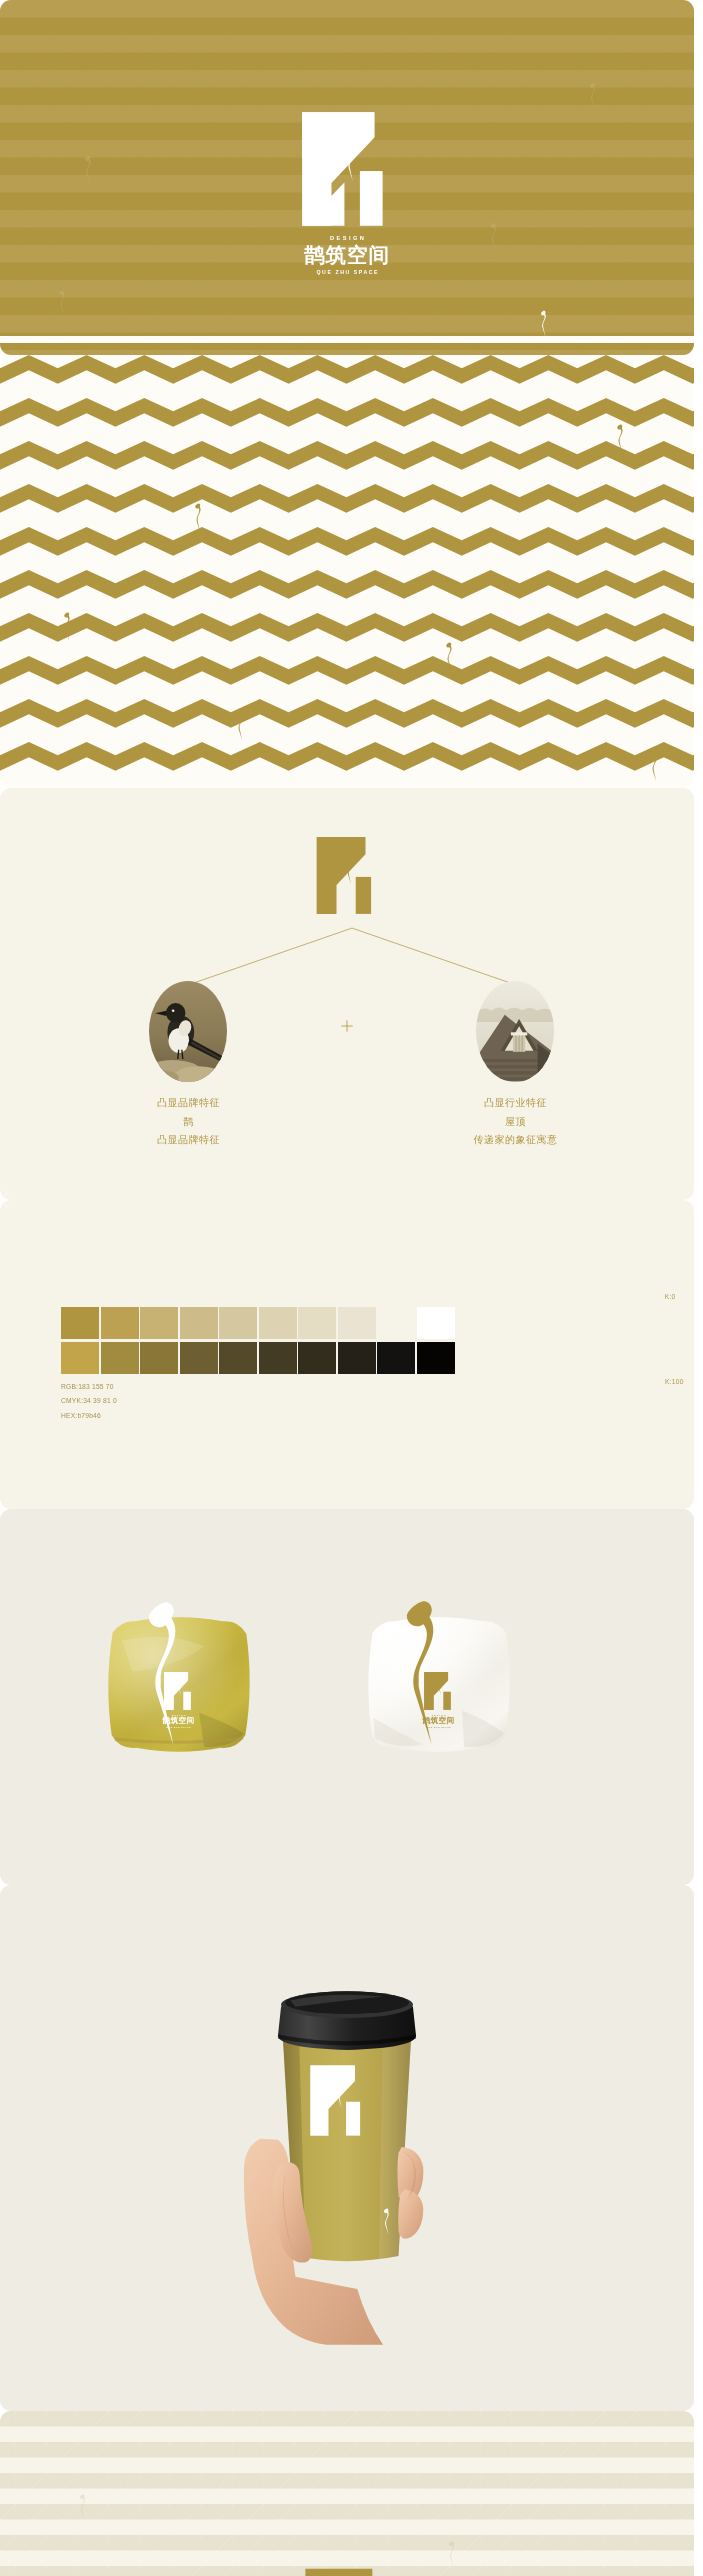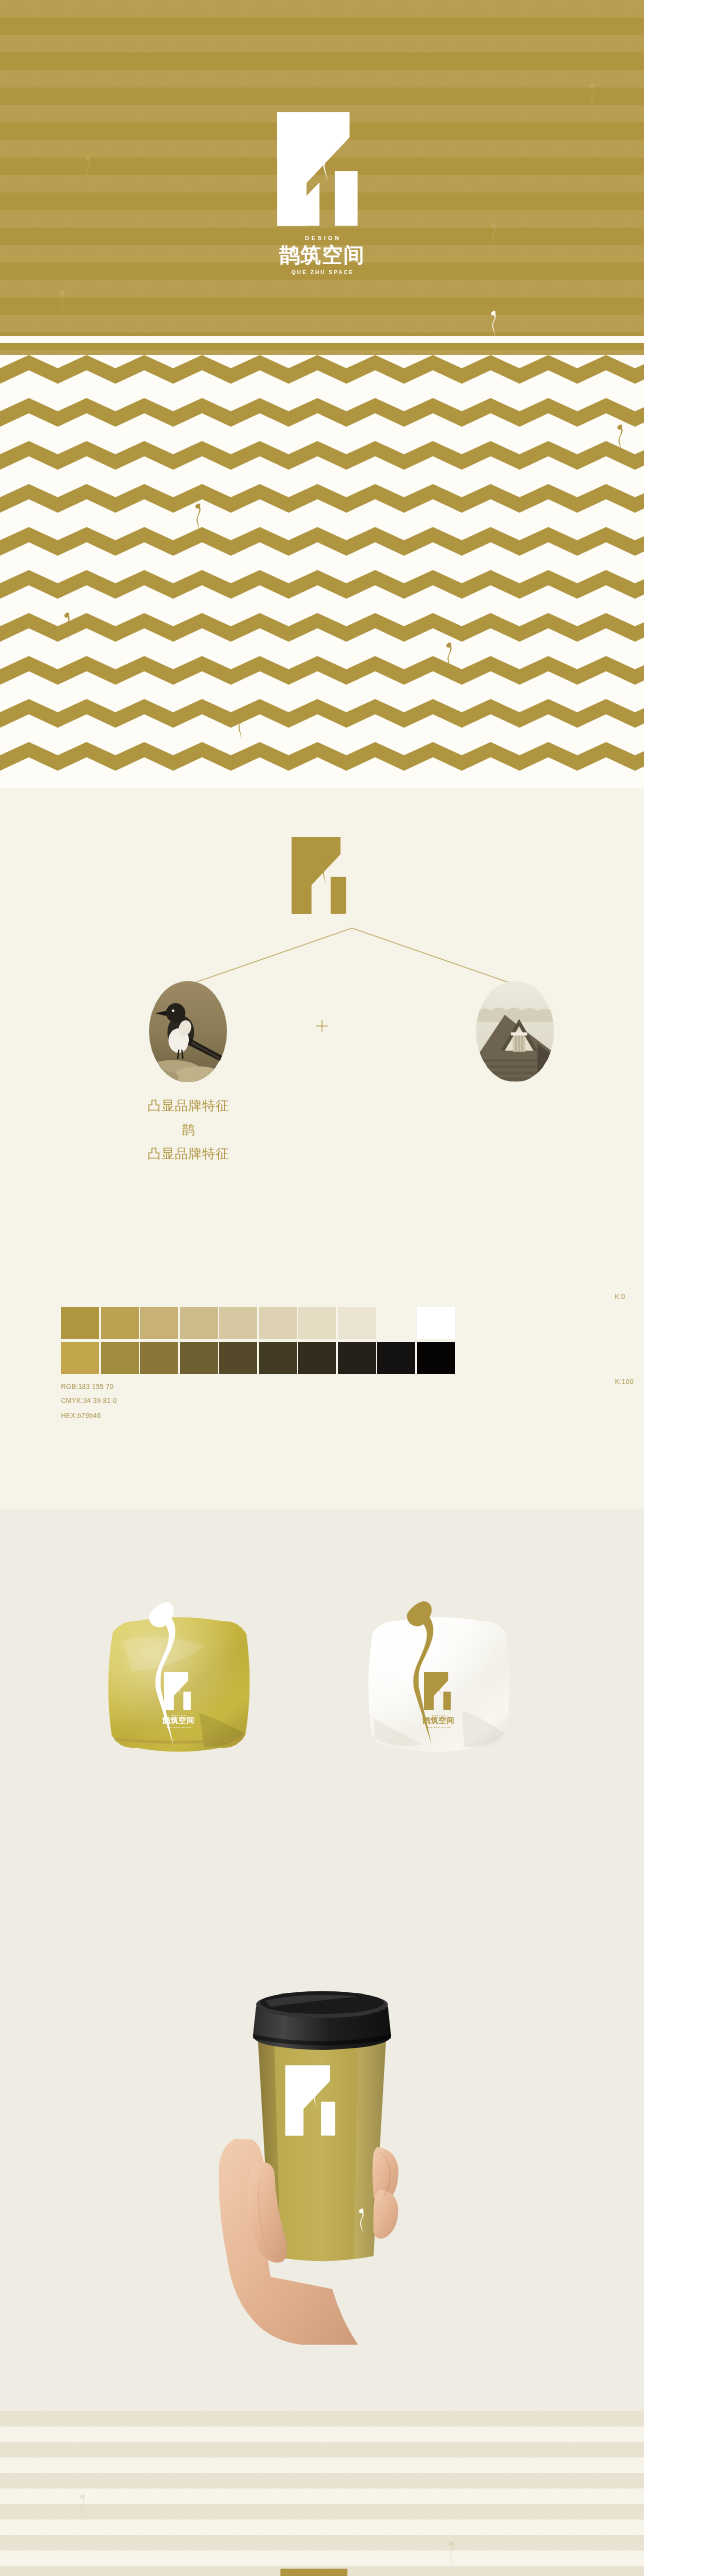--- a/index.html
+++ b/index.html
@@ -3,21 +3,21 @@
 <meta charset="utf-8">
 <title>Que Zhu Space — Brand Identity</title>
 <style>
   * { margin:0; padding:0; box-sizing:border-box; }
   html,body { background:#ffffff; }
   body {
     width:704px; height:2804px; position:relative; overflow:hidden;
     font-family:"Liberation Sans", sans-serif;
     -webkit-font-smoothing:antialiased;
   }
-  .section { position:relative; width:644px; overflow:hidden; }
+  .section { position:relative; width:694px; overflow:hidden;border-radius:11px; }
 
   
   .chev {
     position:absolute; inset:0;
     background-repeat:repeat;
   }
   
   .chev-hero{
     background-image:
       linear-gradient(135deg, rgba(255,255,255,.085) 25%, transparent 25%),
@@ -97,21 +97,21 @@
   .oval.left { left:149px; }
   .oval.right{ left:476px; }
   .oval .ph{ position:absolute; inset:0; }
   .plus{
     position:absolute; left:50%; top:238px; transform:translate(-50%,-50%);
     width:13.4px; height:13.4px;
   }
   .cap{
     position:absolute; top:306px; width:175px; text-align:center;
     color:#b09541; font-family:"DejaVu Sans","Liberation Sans",sans-serif;
-    font-size:13px; line-height:1.85; letter-spacing:.05em;
+    font-size:10px; line-height:1.85; letter-spacing:.05em;
   }
   .cap.left { left:101px; }
   .cap.right{ left:428px; }
   .cap span{ display:block; }
 
   
   #s4 { height:309px; background:#f6f3e9; }
   .pal-wrap{ position:absolute; left:61px; top:107px; width:590px; }
   .pal-row{ display:flex; gap:1.5px; }
   .pal-row + .pal-row{ margin-top:2.6px; }
@@ -330,20 +330,25 @@
       <rect x="68" y="100" width="32" height="6" fill="#f0ebdc"></rect>
 
       <path d="M120 122 L152 146 L152 196 L120 196 Z" fill="#4f4739"></path>
     </svg>
   </div>
 
   <div class="cap left">
     <span>凸显品牌特征</span>
     <span>鹊</span>
     <span>凸显品牌特征</span>
+  </div>
+  <div class="cap right">
+    <span>凸显行业特征</span>
+    <span>屋顶</span>
+    <span>传递家的象征寓意</span>
   </div>
 </div>
 
 <div class="section" id="s4">
   <div class="pal-wrap">
     <div class="pal-row">
       <div class="sw" style="background:#b09541"></div>
       <div class="sw" style="background:#bca153"></div>
       <div class="sw" style="background:#c7b173"></div>
       <div class="sw" style="background:#cdbb8a"></div>

